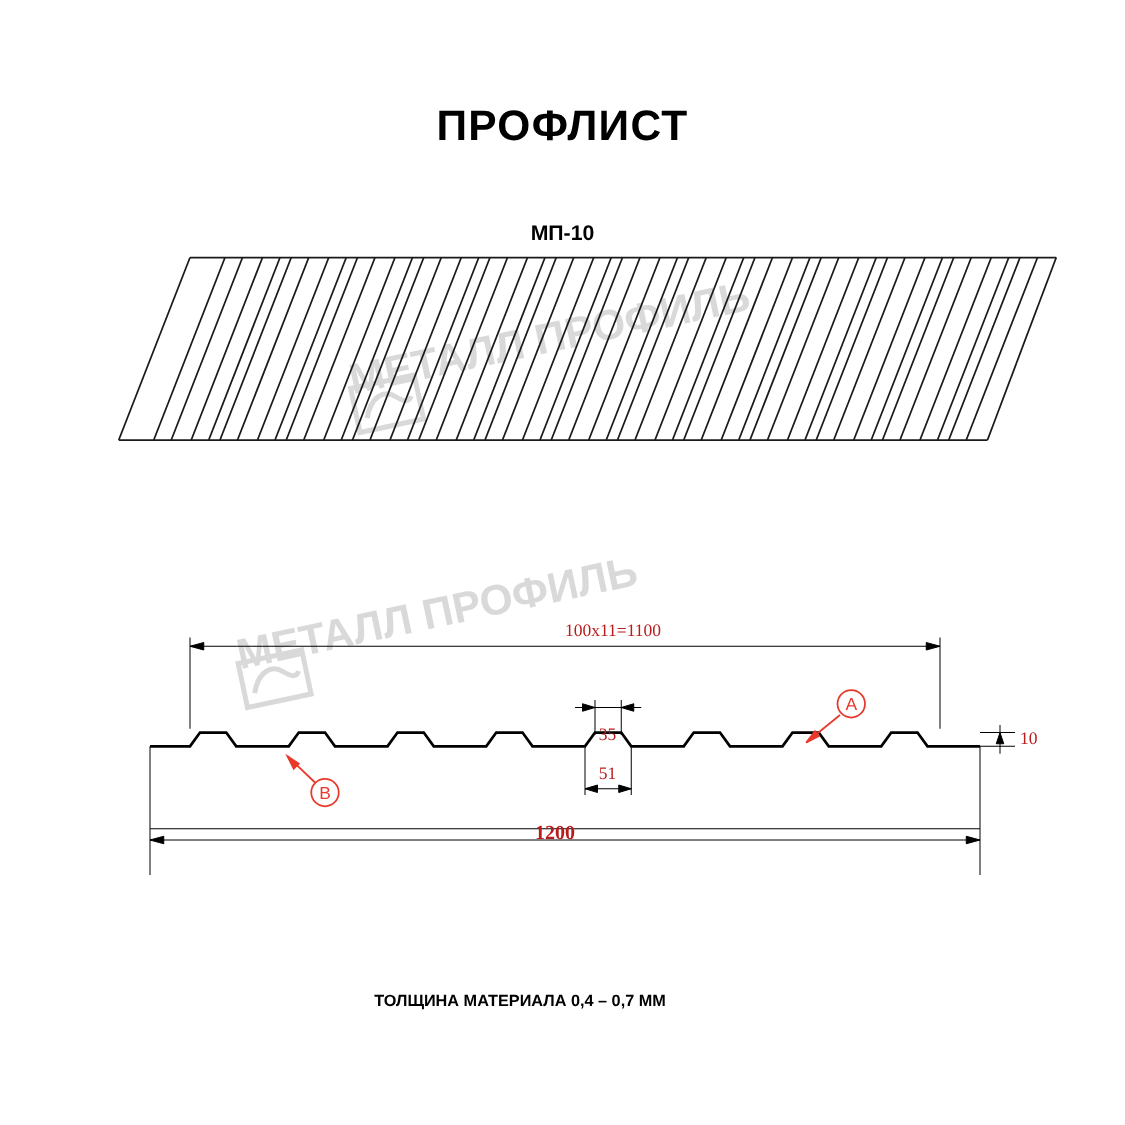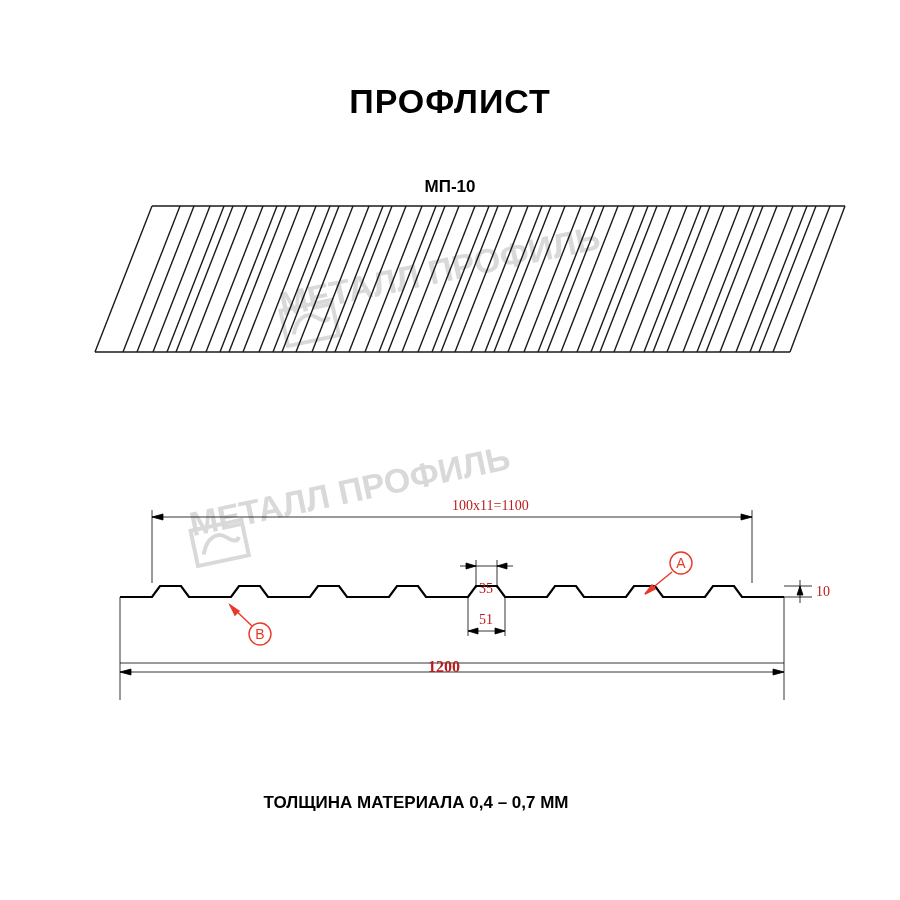--- a/index.html
+++ b/index.html
@@ -40,21 +40,21 @@
     font-size: 17px;
     font-weight: bold;
     margin-top: 45px;
   }
   .footer-note {
     position: absolute;
     left: 0;
     top: 793px;
     width: 832px;
     text-align: center;
-    font-size: 17px;
+    font-size: 13px;
     font-weight: bold;
   }
   svg.draw {
     position: absolute;
     left: 0;
     top: 0;
     width: 900px;
     height: 900px;
   }
   .wm {

